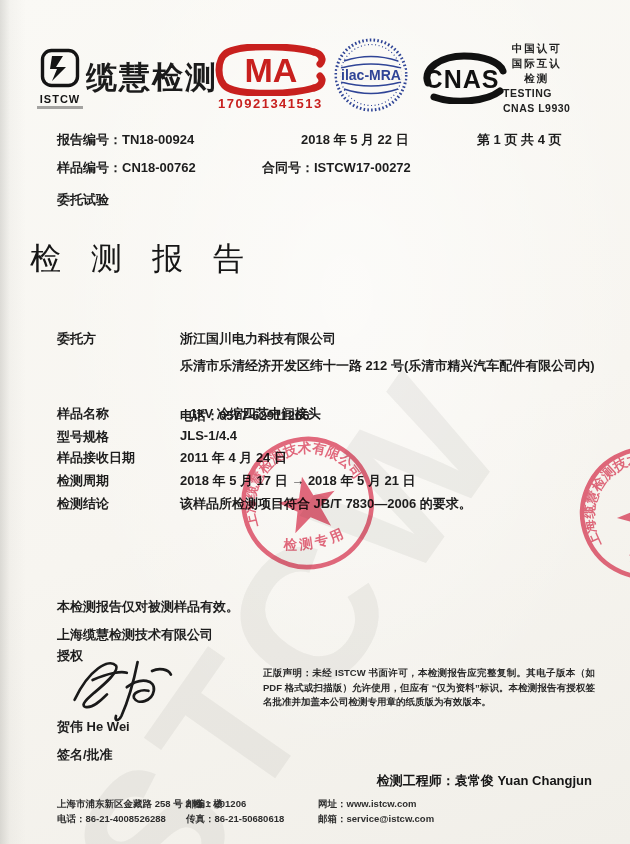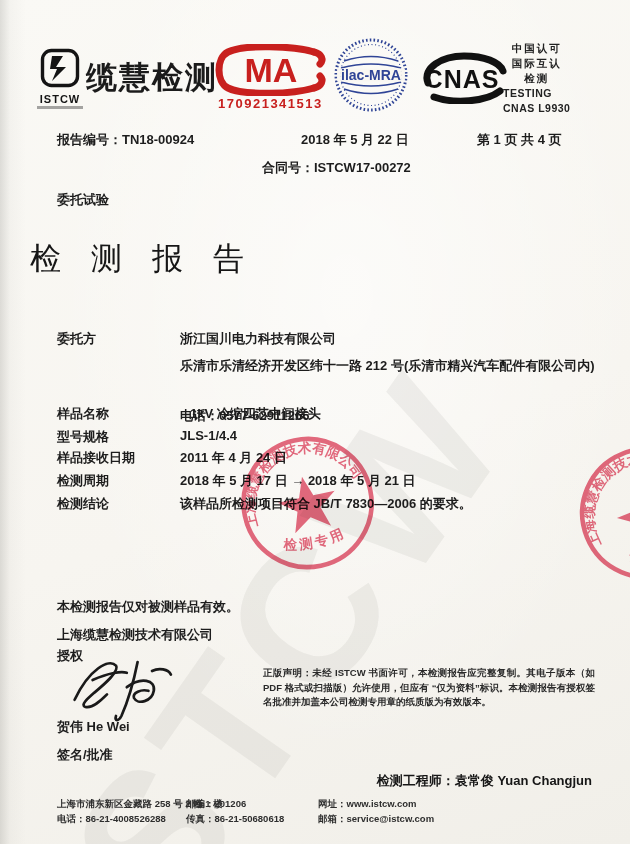--- a/index.html
+++ b/index.html
@@ -101,20 +101,21 @@
     <div class="serif">中国认可</div>
     <div class="serif">国际互认</div>
     <div class="serif">检测</div>
     <div class="sans">TESTING</div>
     <div class="sans">CNAS L9930</div>
   </div>
 
   <div class="abs meta" style="left:57px;top:131px;">报告编号：TN18-00924</div>
   <div class="abs meta" style="left:301px;top:131px;">2018 年 5 月 22 日</div>
   <div class="abs meta" style="left:477px;top:131px;">第 1 页 共 4 页</div>
+  <div class="abs meta" style="left:57px;top:159px;">样品编号：CN18-00762</div>
   <div class="abs meta" style="left:262px;top:159px;">合同号：ISTCW17-00272</div>
   <div class="abs meta" style="left:57px;top:191px;">委托试验</div>
 
   <div class="abs title" style="left:0;top:238px;">检测报告</div>
 
   <div class="abs flabel" style="left:57px;top:330px;">委托方</div>
   <div class="abs fvalue" style="left:180px;top:330px;">浙江国川电力科技有限公司</div>
   <div class="abs fvalue" style="left:180px;top:357px;">乐清市乐清经济开发区纬十一路 212 号(乐清市精兴汽车配件有限公司内)</div>
   <div class="abs fvalue" style="left:180px;top:383px;margin-top:24px;">电话：0577-62911266</div>
   <div class="abs flabel" style="left:57px;top:405px;">样品名称</div>

